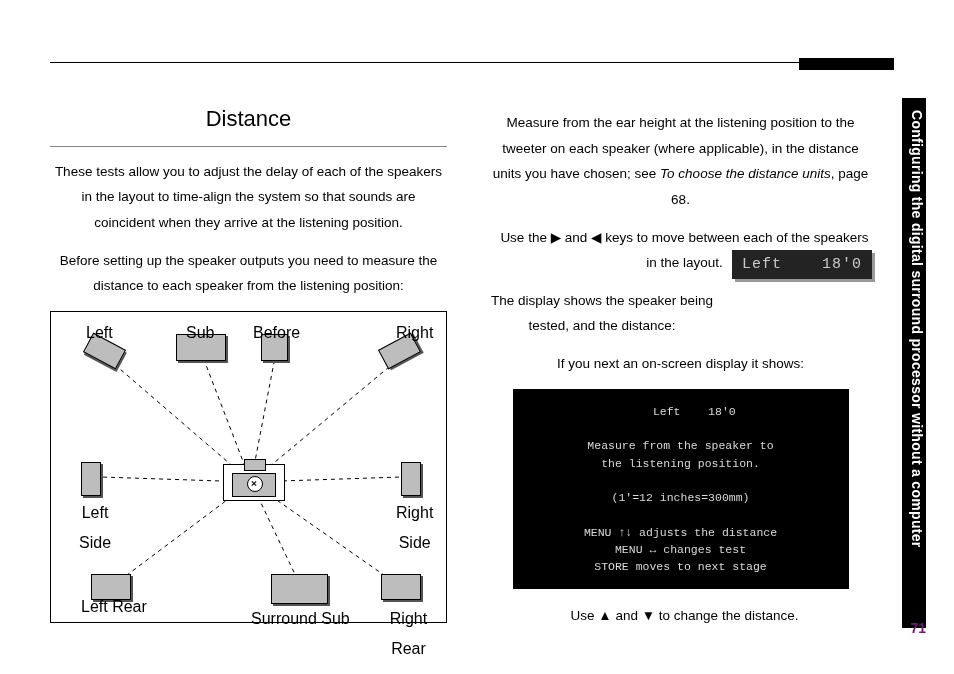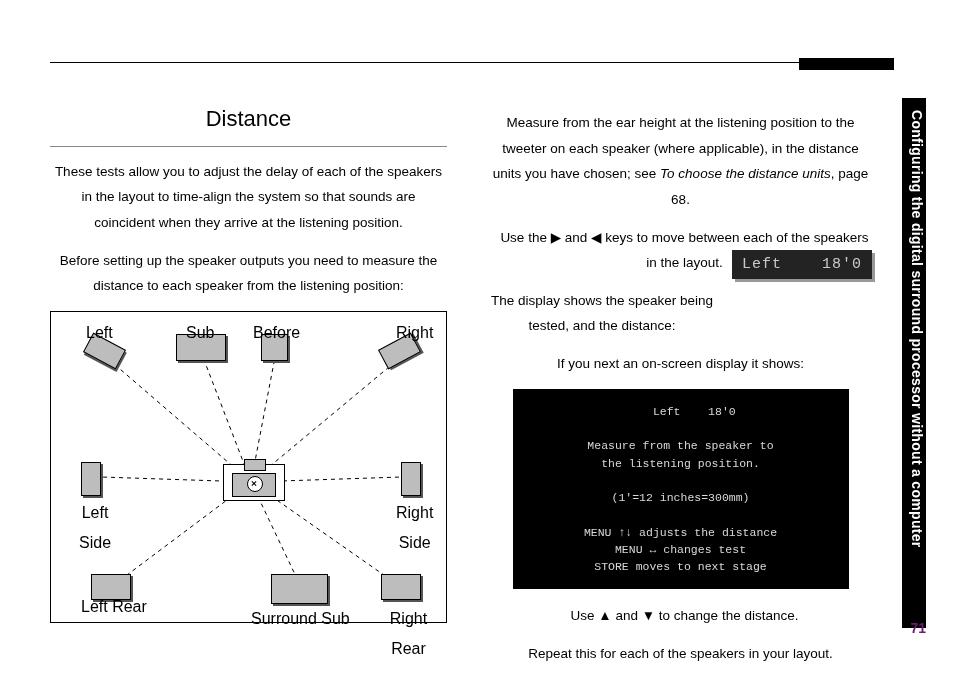--- a/index.html
+++ b/index.html
@@ -263,18 +263,17 @@
 
 (1'=12 inches=300mm)
 
 MENU ↑↓ adjusts the distance
 MENU ↔ changes test
 STORE moves to next stage</div>
 
       <p class="indent">
         <span>Use </span><span class="arrow">▲ and ▼</span><span> to change the distance.</span>
       </p>
-      <p>Repeat this for each of the speakers in your layout.</p>
 
     </div>
 
   </div>
 </div>
 
 </body></html>

